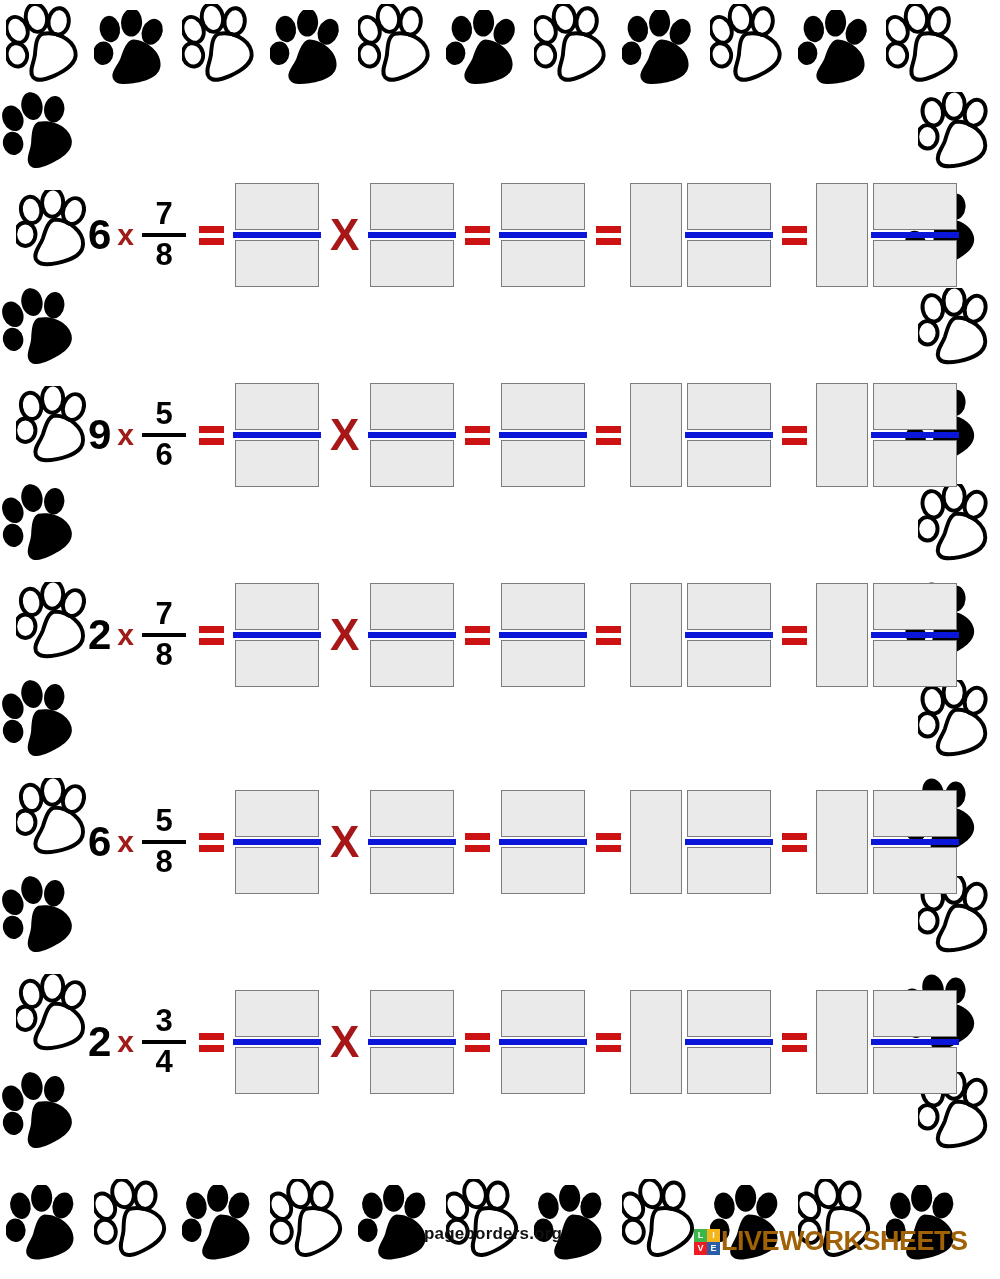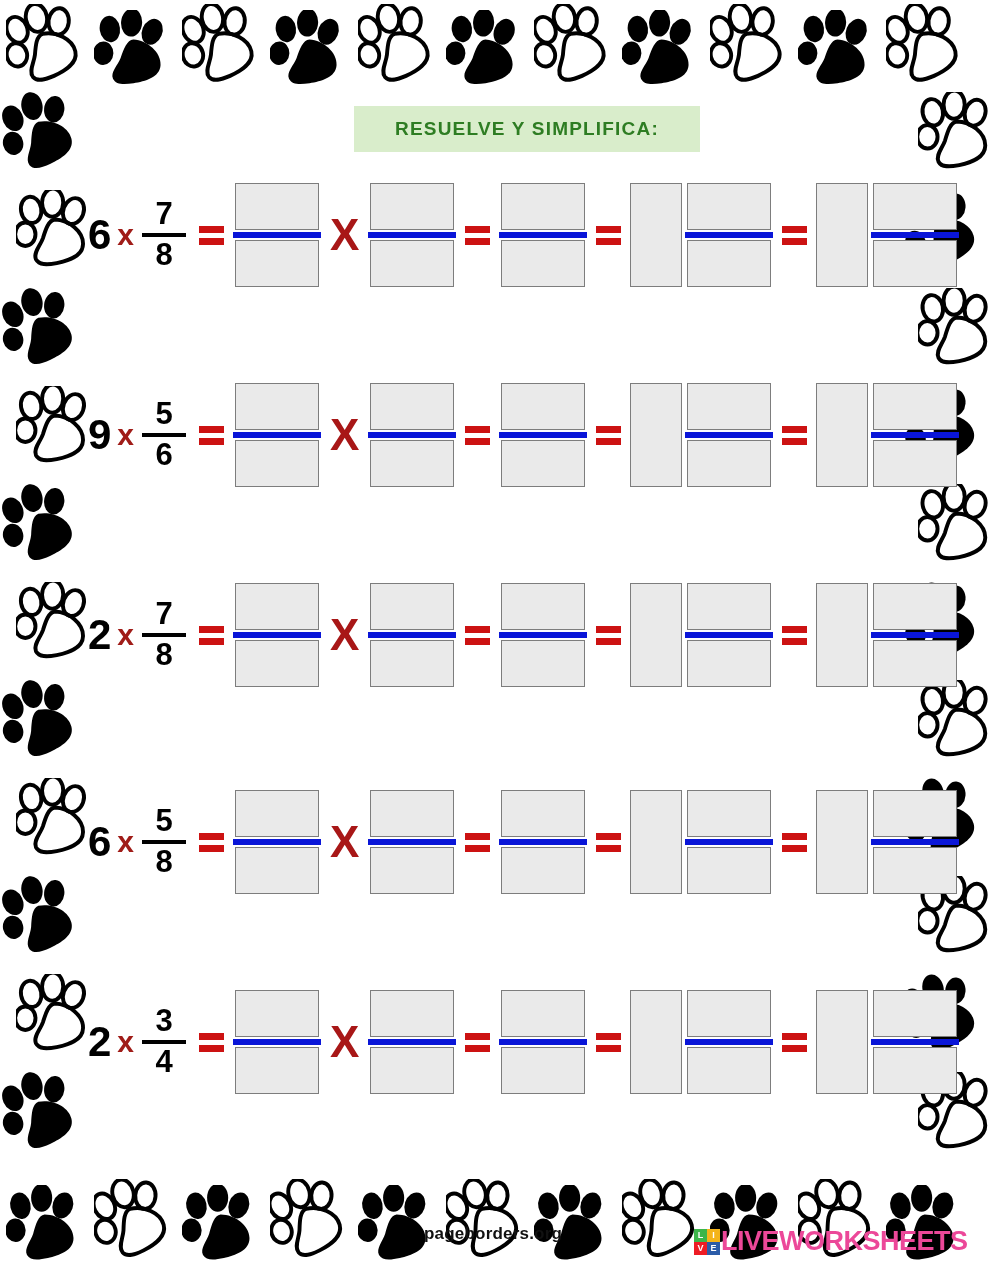--- a/index.html
+++ b/index.html
@@ -171,33 +171,30 @@
     font-size: 9px; font-weight: bold; color: #fff;
     font-family: "Liberation Sans", sans-serif;
   }
   .sq-l { background: #3cb54a; }
   .sq-i { background: #f4b41a; }
   .sq-v { background: #ed1c24; }
   .sq-e { background: #2b5ca8; }
   #lw-text {
     font-size: 27px;
     font-weight: bold;
-    color: #ec4899;
+    color: #a16207;
     letter-spacing: -0.5px;
     line-height: 1;
   }
 </style>
 </head>
 <body>
 
 <div id="page">
 
-  <div id="header-banner">
-    <div id="header-title">RESUELVE  Y  SIMPLIFICA:</div>
-  </div>
 
   <div id="paw-border">
       <div class="paw" style="left: 6px; top: 4px;">
         <svg width="78" height="81.9" viewBox="0 0 100 105">
     <g fill="none" stroke="#000" stroke-width="5" transform="rotate(-5 50 52)">
       <ellipse cx="16" cy="30" rx="13" ry="17" transform="rotate(-18 16 30)"></ellipse>
       <ellipse cx="42" cy="17" rx="13.5" ry="18" transform="rotate(-6 42 17)"></ellipse>
       <ellipse cx="70" cy="24" rx="13" ry="17" transform="rotate(12 70 24)"></ellipse>
       <ellipse cx="13" cy="62" rx="13" ry="15" transform="rotate(-8 13 62)"></ellipse>
       <path d="M48 38 C66 36 86 48 88 64 C90 80 72 88 58 93

